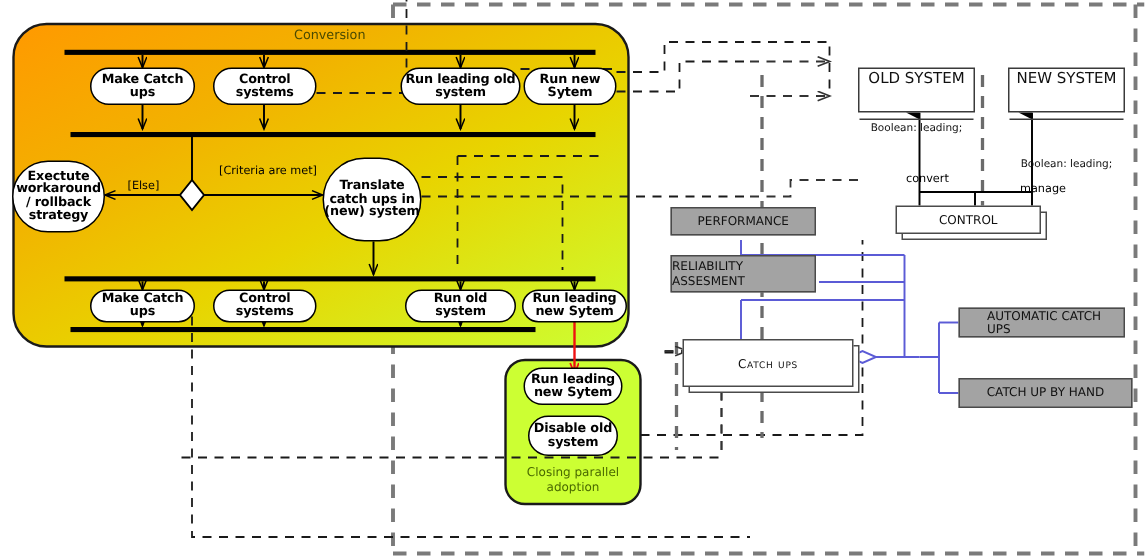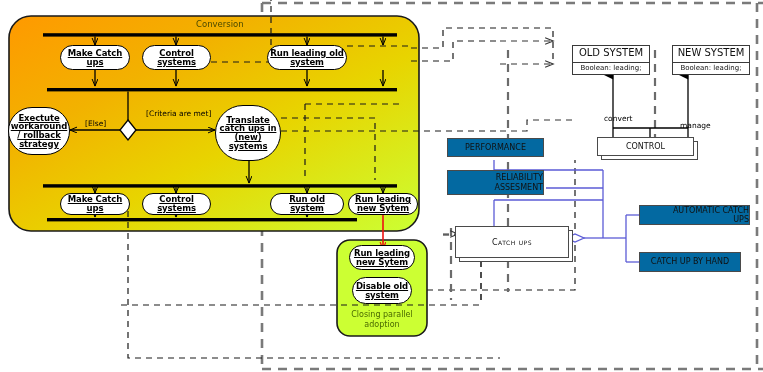--- a/index.html
+++ b/index.html
@@ -8,29 +8,28 @@
   #stage{position:relative;width:763px;height:372px;}
   #stage svg{position:absolute;left:0;top:0;}
   .nd{position:absolute;box-sizing:border-box;}
 
   
   .act{
     background:#ffffff;border:1.4px solid #000;border-radius:999px;
     display:flex;align-items:center;justify-content:center;text-align:center;
     font-size:8.5px;font-weight:bold;color:#000;line-height:1.03;
     letter-spacing:-0.1px;
-    text-decoration:underline;
   }
   
   .cls{background:#ffffff;border:1.5px solid #3a3a3a;display:flex;flex-direction:column;}
   .cls .cname{border-bottom:1.5px solid #3a3a3a;text-align:center;font-size:10px;
-      color:#111;line-height:1;padding:2px 0 4px;}
+      color:#111;line-height:1;padding:2px 0 21px;}
   .cls .cattr{text-align:center;font-size:7px;color:#111;padding:2px 0 2px;line-height:1;}
-  .plain{background:#0369a1;border:1.5px solid #4a4a4a;display:flex;align-items:center;
-      justify-content:center;text-align:right;font-size:8px;color:#111;line-height:1.15;}
+  .plain{background:#a3a3a3;border:1.5px solid #4a4a4a;display:flex;align-items:center;
+      justify-content:center;text-align:left;font-size:8px;color:#111;line-height:1.15;}
   .shadowed{position:absolute;}
   .shadowed .shbody{position:absolute;left:0;top:0;width:100%;height:100%;
       background:#fff;border:1.5px solid #4a4a4a;display:flex;align-items:center;
       justify-content:center;font-size:8px;color:#111;}
   .shadowed .shback{position:absolute;left:4px;top:4px;width:100%;height:100%;
       background:#fff;border:1.5px solid #4a4a4a;}
   .smallcaps{font-variant:small-caps;letter-spacing:.5px;font-size:9px;}
 
   .lbl{position:absolute;font-size:7.5px;color:#000;white-space:nowrap;}
   .guard{position:absolute;font-size:7.5px;color:#000;background:transparent;white-space:nowrap;}
@@ -191,43 +190,44 @@
       <path d="M626,215 L639,215"></path>
       <path d="M626,262 L639,262"></path>
     </g>
   </svg>
 
   <div class="partition-title" style="left:196px;top:19px;">Conversion</div>
 
   <div class="nd act" style="left:60px;top:45px;width:70px;height:25px;">Make Catch ups</div>
   <div class="nd act" style="left:142px;top:45px;width:69px;height:25px;">Control systems</div>
   <div class="nd act" style="left:267px;top:45px;width:80px;height:25px;">Run leading old system</div>
+  <div class="nd act" style="left:349px;top:45px;width:62px;height:25px;">Run new Sytem</div>
 
   <div class="nd act" style="left:8px;top:107px;width:62px;height:48px;">Exectute workaround / rollback strategy</div>
-  <div class="nd act" style="left:215px;top:105px;width:66px;height:56px;">Translate catch ups in (new) systems</div>
+  <div class="nd act" style="left:215px;top:105px;width:66px;height:56px;">Translate catch ups in (new) system</div>
 
   <div class="guard" style="left:85px;top:119px;">[Else]</div>
   <div class="guard" style="left:146px;top:109px;">[Criteria are met]</div>
 
   <div class="nd act" style="left:60px;top:193px;width:70px;height:22px;">Make Catch ups</div>
   <div class="nd act" style="left:142px;top:193px;width:69px;height:22px;">Control systems</div>
   <div class="nd act" style="left:270px;top:193px;width:74px;height:22px;">Run old system</div>
   <div class="nd act" style="left:348px;top:193px;width:70px;height:22px;">Run leading new Sytem</div>
 
   <div class="nd act" style="left:349px;top:245px;width:66px;height:25px;">Run leading new Sytem</div>
   <div class="nd act" style="left:352px;top:277px;width:60px;height:27px;">Disable old system</div>
   <div class="closing-lbl" style="left:350px;top:311px;width:64px;">Closing parallel</div>
   <div class="closing-lbl" style="left:350px;top:321px;width:64px;">adoption</div>
 
   <div class="nd cls" style="left:572px;top:45px;width:78px;height:30px;">
     <div class="cname">OLD SYSTEM</div>
     <div class="cattr">Boolean: leading;</div>
   </div>
 
-  <div class="nd cls" style="left:672px;top:45px;width:78px;height:30px;">
+  <div class="nd cls" style="left:672px;top:45px;width:78px;height:30px;gap:24px;">
     <div class="cname">NEW SYSTEM</div>
     <div class="cattr">Boolean: leading;</div>
   </div>
 
   <div class="lbl" style="left:604px;top:114px;">convert</div>
   <div class="lbl" style="left:680px;top:121px;">manage</div>
 
   <div class="shadowed" style="left:597px;top:137px;width:95px;height:17px;">
     <div class="shback"></div>
     <div class="shbody">CONTROL</div>
@@ -237,15 +237,15 @@
 
   <div class="nd plain" style="left:447px;top:170px;width:97px;height:25px;">RELIABILITY ASSESMENT</div>
 
   <div class="shadowed" style="left:455px;top:226px;width:112px;height:30px;">
     <div class="shback"></div>
     <div class="shbody smallcaps">Catch ups</div>
   </div>
 
   <div class="nd plain" style="left:639px;top:205px;width:111px;height:20px;padding-left:18px;">AUTOMATIC CATCH UPS</div>
 
-  <div class="nd plain" style="left:639px;top:252px;width:102px;height:20px;">CATCH UP BY HAND</div>
+  <div class="nd plain" style="left:639px;top:252px;width:116px;height:20px;">CATCH UP BY HAND</div>
 
 </div>
 
 </body></html>

